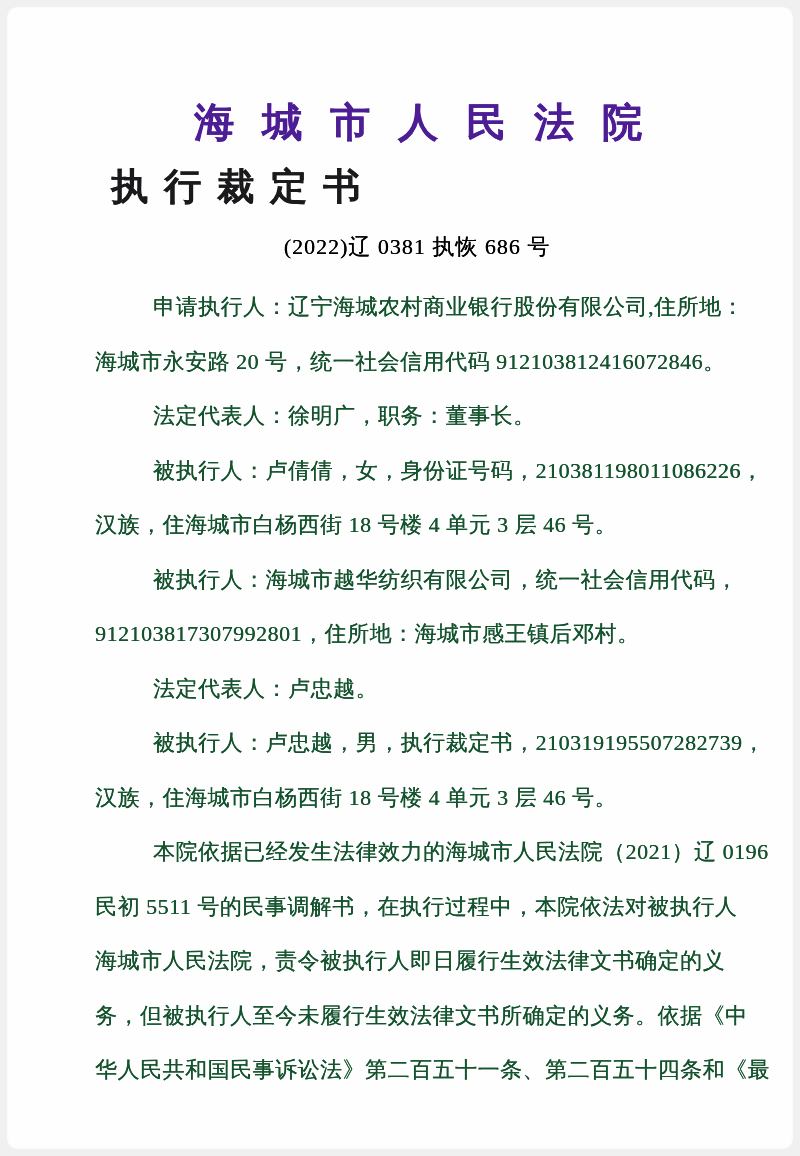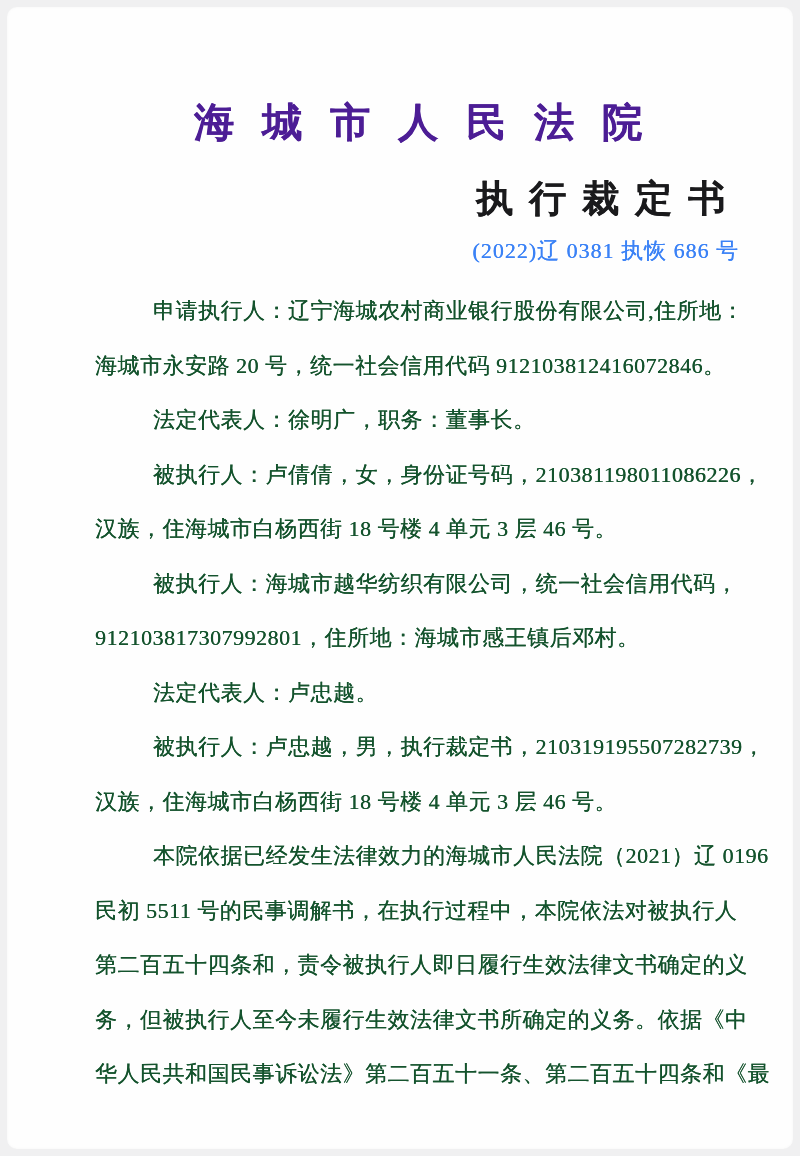--- a/index.html
+++ b/index.html
@@ -36,38 +36,38 @@
     text-align: center;
     font-size: 40px;
     font-weight: 700;
     letter-spacing: 28px;
     padding-left: 28px; 
     white-space: nowrap;
     color: #4c1d95;
     text-shadow: 0.4px 0 0 currentColor;
   }
   .doc-type {
-    margin-top: 24px;
-    text-align: right;
+    margin-top: 12px;
+    text-align: left;
     font-size: 37px;
     font-weight: 700;
     letter-spacing: 16px;
     padding-left: 16px;
     white-space: nowrap;
     color: #1a1a1c;
     text-shadow: 0.4px 0 0 currentColor;
   }
   .case-number {
-    margin-top: 12px;
-    text-align: right;
+    margin-top: 20px;
+    text-align: center;
     font-size: 22px;
     letter-spacing: 1px;
     padding-right: 2px;
     white-space: nowrap;
-    color: #3b82f6;
+    color: #000000;
     text-shadow: 0.3px 0 0 currentColor;
   }
   .body-lines {
     margin-top: 18px;
     font-size: 22px;
     color: #14532d;
   }
   .line {
     line-height: 54.5px;
     height: 54.5px;
@@ -97,19 +97,19 @@
       <div class="line indent">法定代表人：徐明广，职务：董事长。</div>
       <div class="line indent">被执行人：卢倩倩，女，身份证号码，210381198011086226，</div>
       <div class="line">汉族，住海城市白杨西街 18 号楼 4 单元 3 层 46 号。</div>
       <div class="line indent">被执行人：海城市越华纺织有限公司，统一社会信用代码，</div>
       <div class="line">912103817307992801，住所地：海城市感王镇后邓村。</div>
       <div class="line indent">法定代表人：卢忠越。</div>
       <div class="line indent">被执行人：卢忠越，男，执行裁定书，210319195507282739，</div>
       <div class="line">汉族，住海城市白杨西街 18 号楼 4 单元 3 层 46 号。</div>
       <div class="line indent">本院依据已经发生法律效力的海城市人民法院（2021）辽 0196</div>
       <div class="line">民初 5511 号的民事调解书，在执行过程中，本院依法对被执行人</div>
-      <div class="line">第二百五十四条和，责令被执行人即日履行生效法律文书确定的义</div>
+      <div class="line">海城市人民法院，责令被执行人即日履行生效法律文书确定的义</div>
       <div class="line">务，但被执行人至今未履行生效法律文书所确定的义务。依据《中</div>
       <div class="line">华人民共和国民事诉讼法》第二百五十一条、第二百五十四条和《最</div>
     </div>
 
   </div>
 </div>
 
 </body></html>

